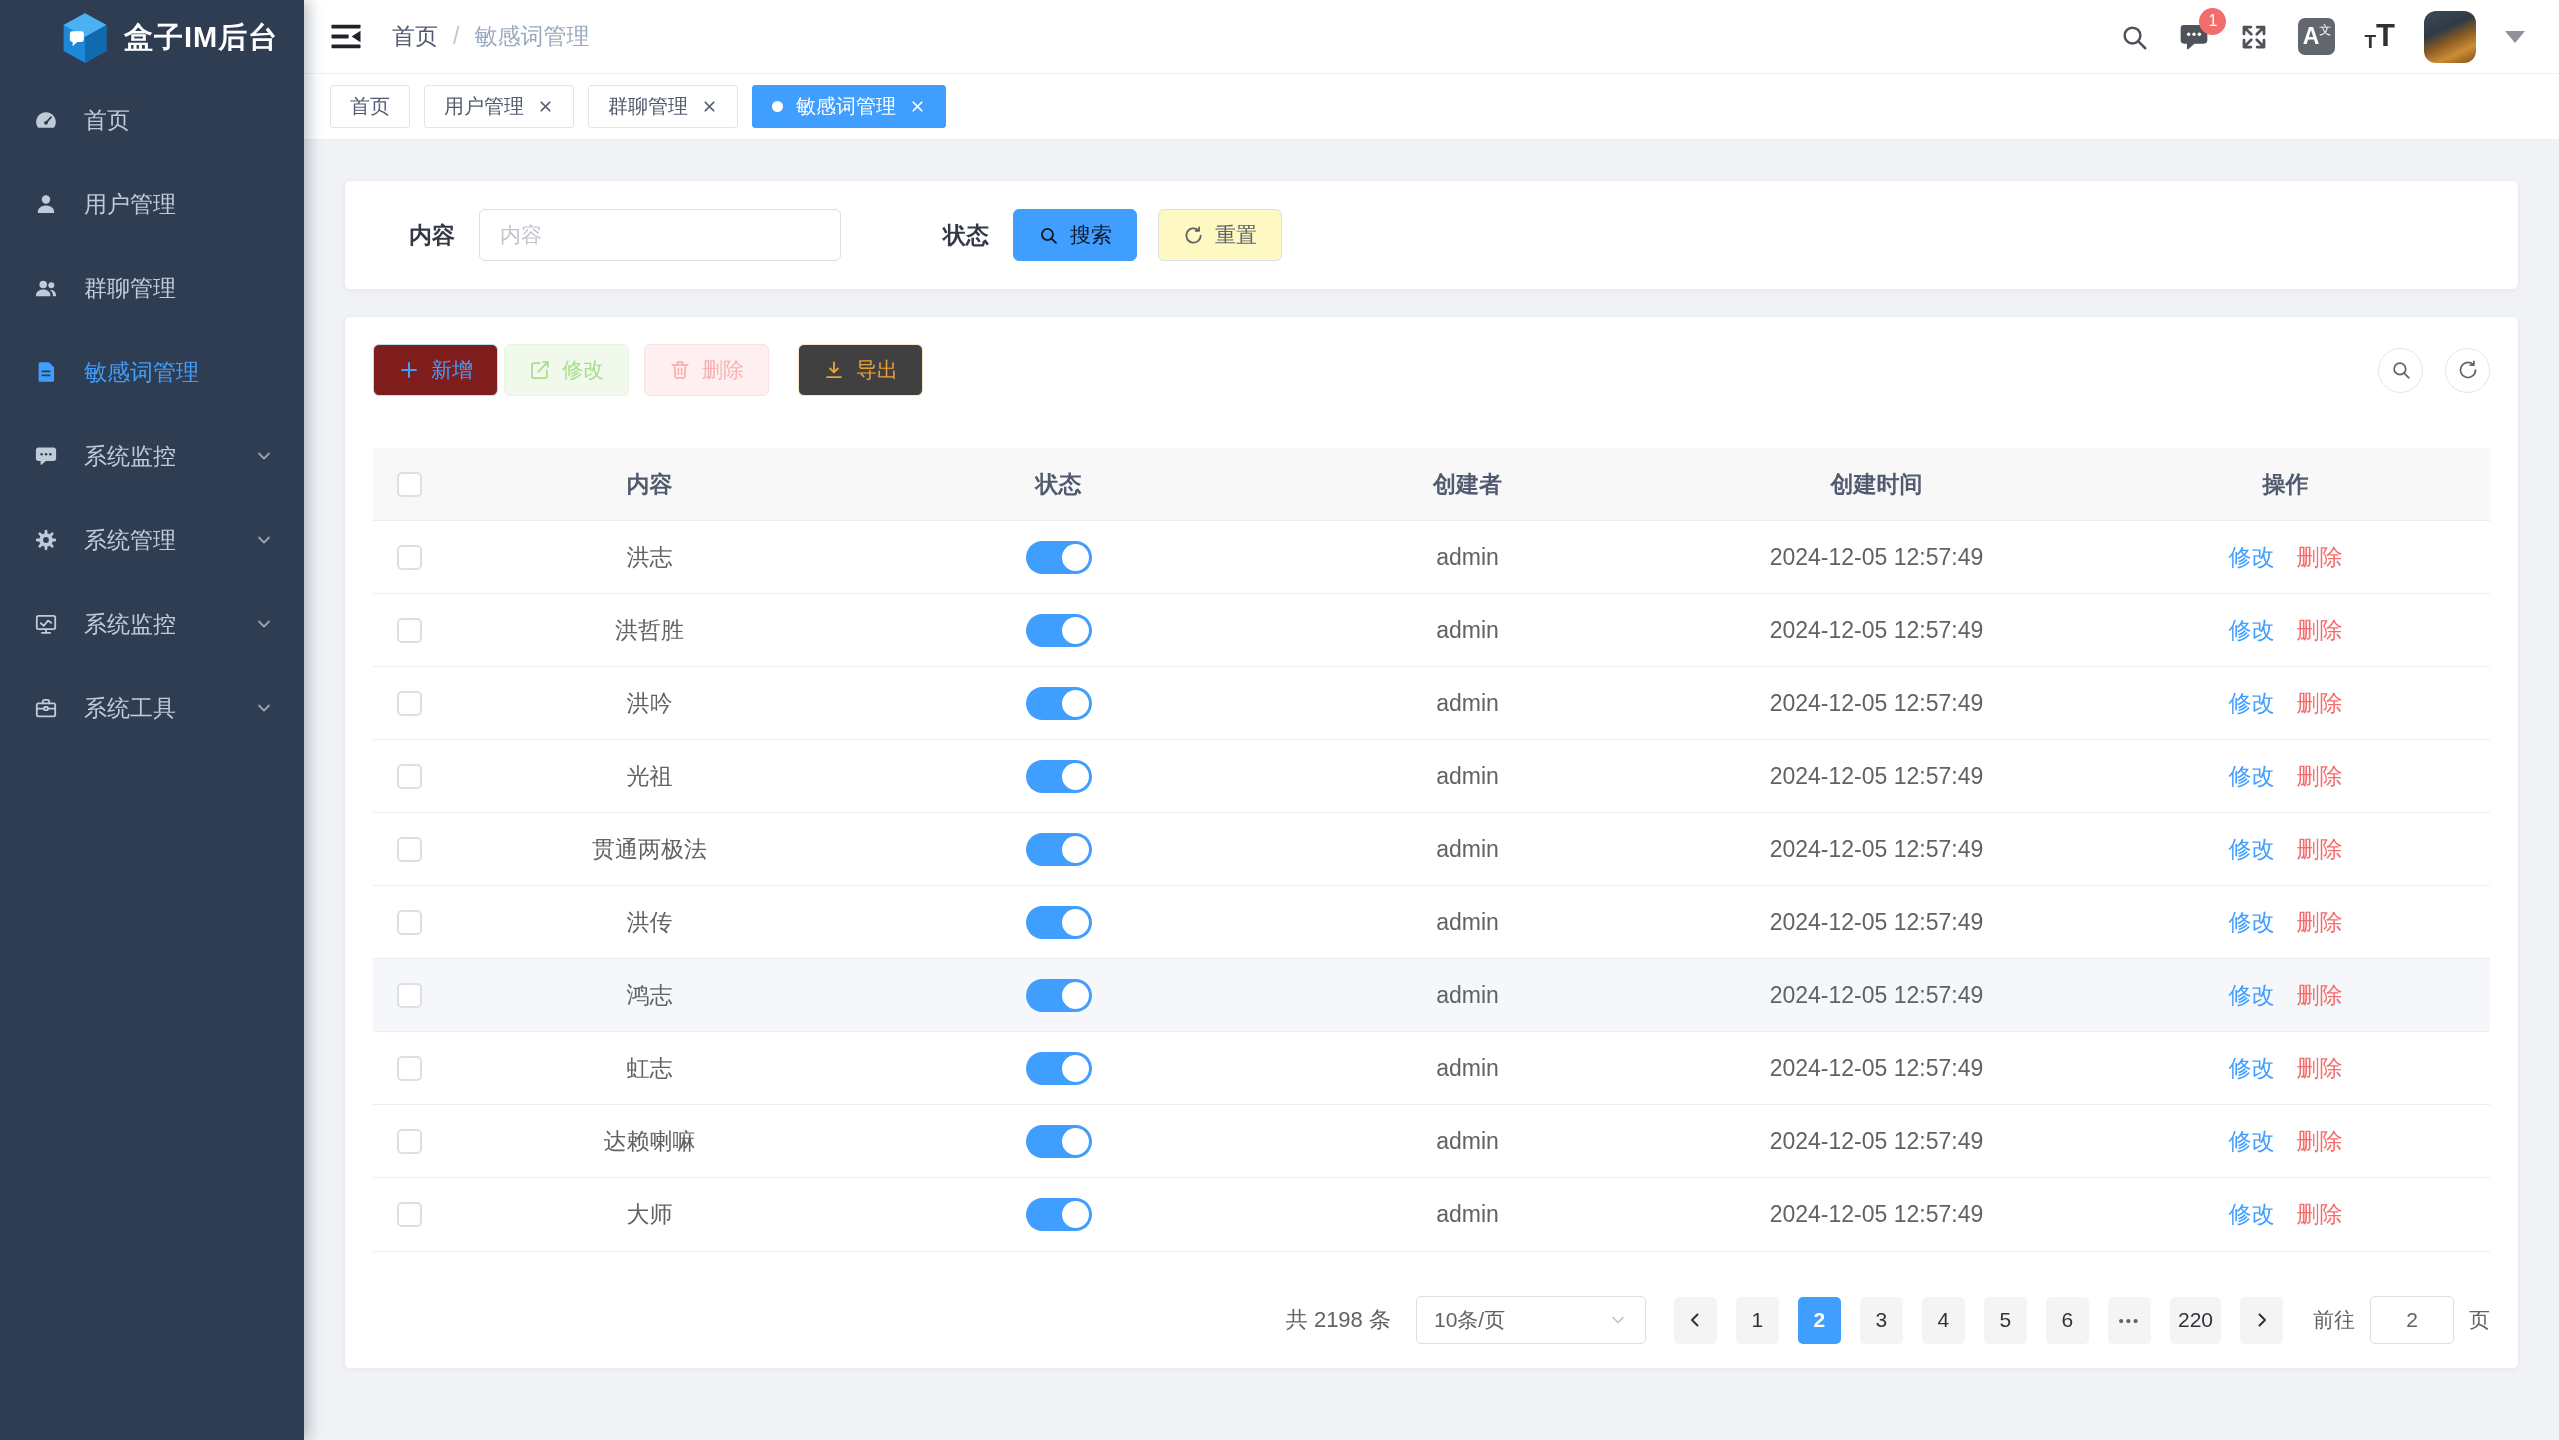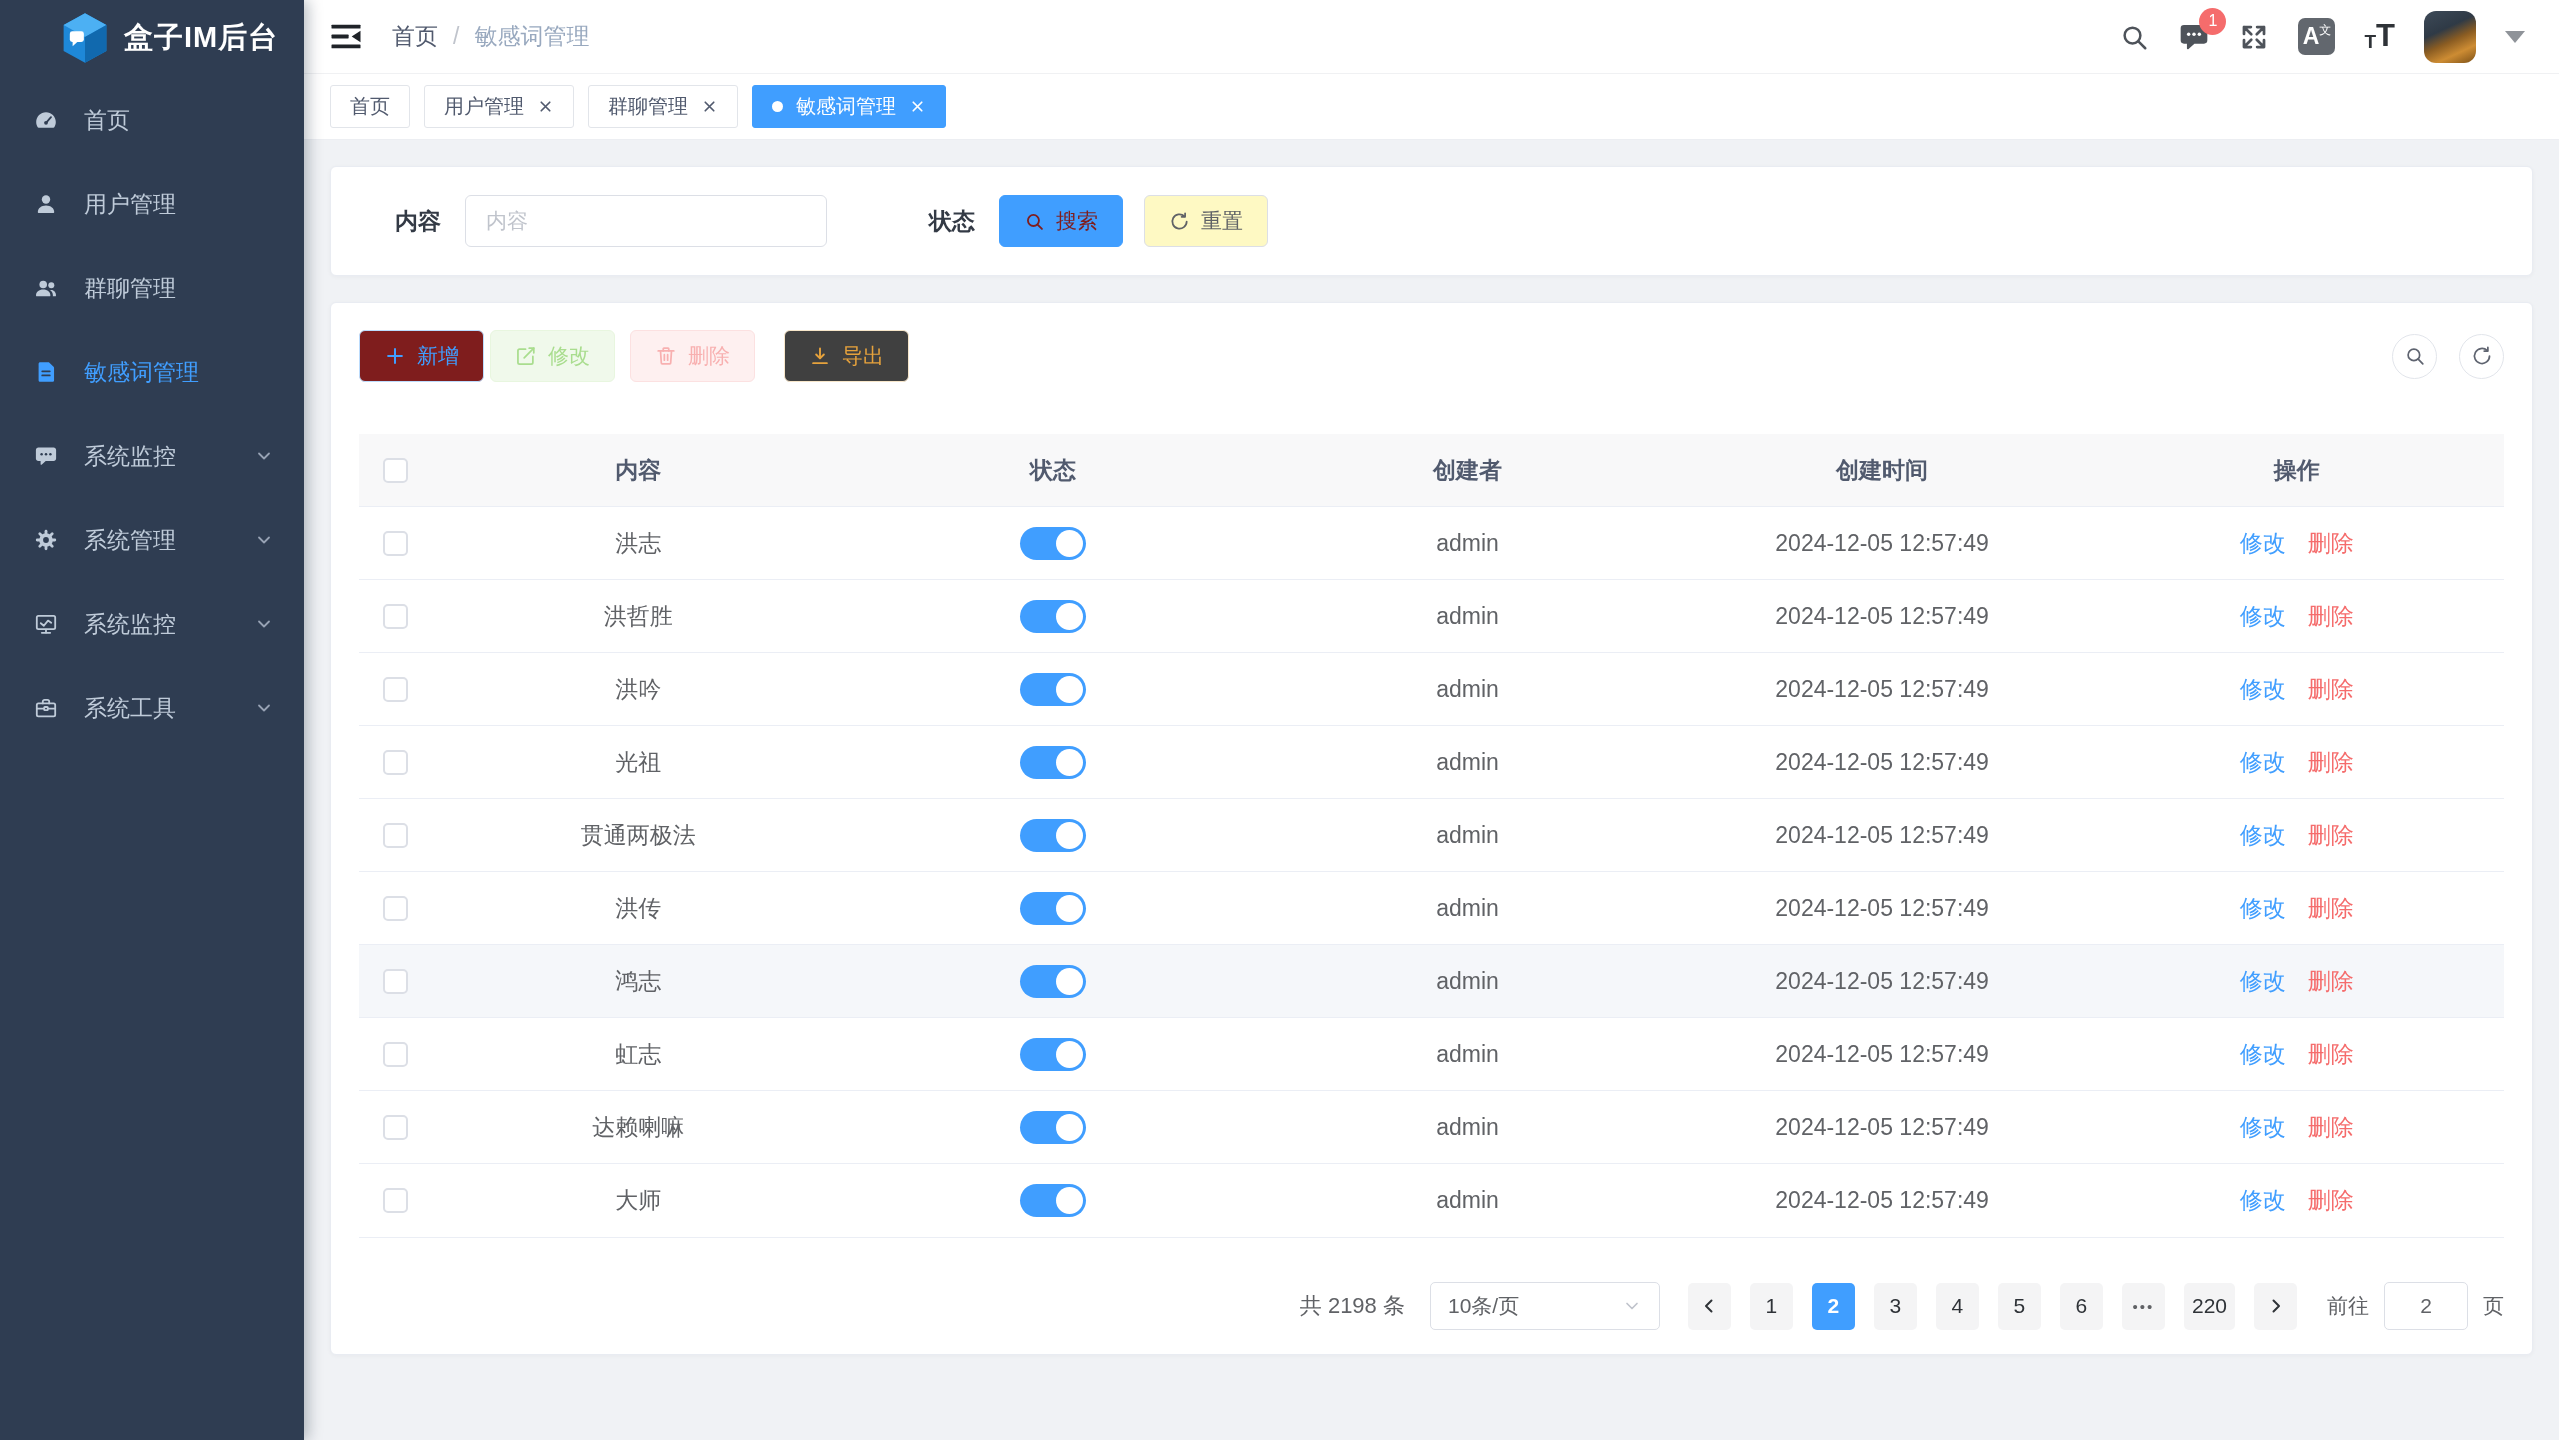--- a/index.html
+++ b/index.html
@@ -71,21 +71,21 @@
   }
   .tab {
     height: 43px; padding: 0 19px; background: #fff; border: 1px solid #e2e5ea;
     border-radius: 3px; color: #515a6e; font-size: 20px; cursor: pointer;
     display: inline-flex; align-items: center; gap: 13px;
   }
   .tab.active { background: #409eff; border-color: #409eff; color: #ffffff; }
   .tab-dot { width: 11px; height: 11px; border-radius: 50%; background: #ffffff; }
   .tab-close { display: flex; cursor: pointer; }
   
-  .content { flex: 1; padding: 26px; overflow: hidden; }
+  .content { flex: 1; padding: 40px; overflow: hidden; }
   .card {
     background: #ffffff; border: 1px solid #e9ecf2; border-radius: 6px;
     box-shadow: 0 1px 4px rgba(0,21,41,.04);
   }
   .search-card { height: 110px; display: flex; align-items: center; padding-left: 64px; margin-bottom: 26px; }
   .form-row { display: flex; align-items: center; }
   .f-label { font-size: 23px; font-weight: 700; color: #333a45; margin-right: 24px; white-space: nowrap; }
   .f-label.status { margin-left: 102px; }
   .f-input {
     width: 362px; height: 52px; border: 1px solid #dcdfe6; border-radius: 6px;
@@ -97,21 +97,21 @@
     display: flex; align-items: center; justify-content: space-between;
     padding: 0 19px; font-size: 21px; color: #c0c4cc; margin-right: 51px; cursor: pointer;
   }
   .sel-arrow { display: flex; color: #c0c4cc; }
   .btn {
     display: inline-flex; align-items: center; justify-content: center; gap: 11px;
     height: 52px; padding: 0 24px; border-radius: 6px; font-size: 21px;
     border: 1px solid transparent; cursor: pointer; font-family: inherit; white-space: nowrap;
   }
   .btn .b-ic { display: flex; }
-  .btn-primary { background: #409eff; border-color: #409eff; color: #7f1d1d; margin-right: 21px; }
+  .btn-primary { background: #409eff; border-color: #409eff; color: #0f172a; margin-right: 21px; }
   .btn-default { background: #fef9c3; border-color: #dcdfe6; color: #606266; }
   
   .table-card { padding: 27px 28px 12px; }
   .toolbar { display: flex; align-items: center; }
   .plain-add    { background: #7f1d1d; border-color: #bcdcfd; color: #409eff; margin-right: 6px; }
   .plain-edit   { background: #f0f9eb; border-color: #e8f6df; color: #a9dd8e; margin-right: 15px; }
   .plain-del    { background: #fef0f0; border-color: #fce1e1; color: #f8b0b0; margin-right: 29px; }
   .plain-export { background: #404040; border-color: #f7e6ca; color: #e6a23c; }
   .spacer { flex: 1; }
   .circle-btn {

